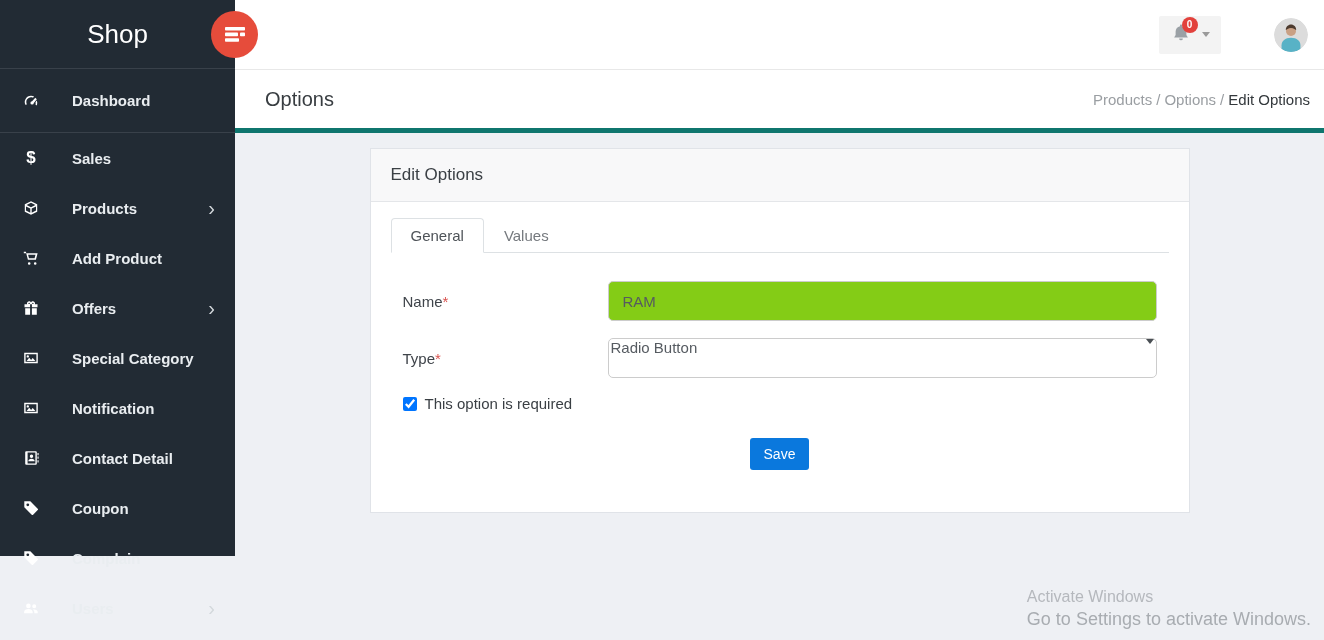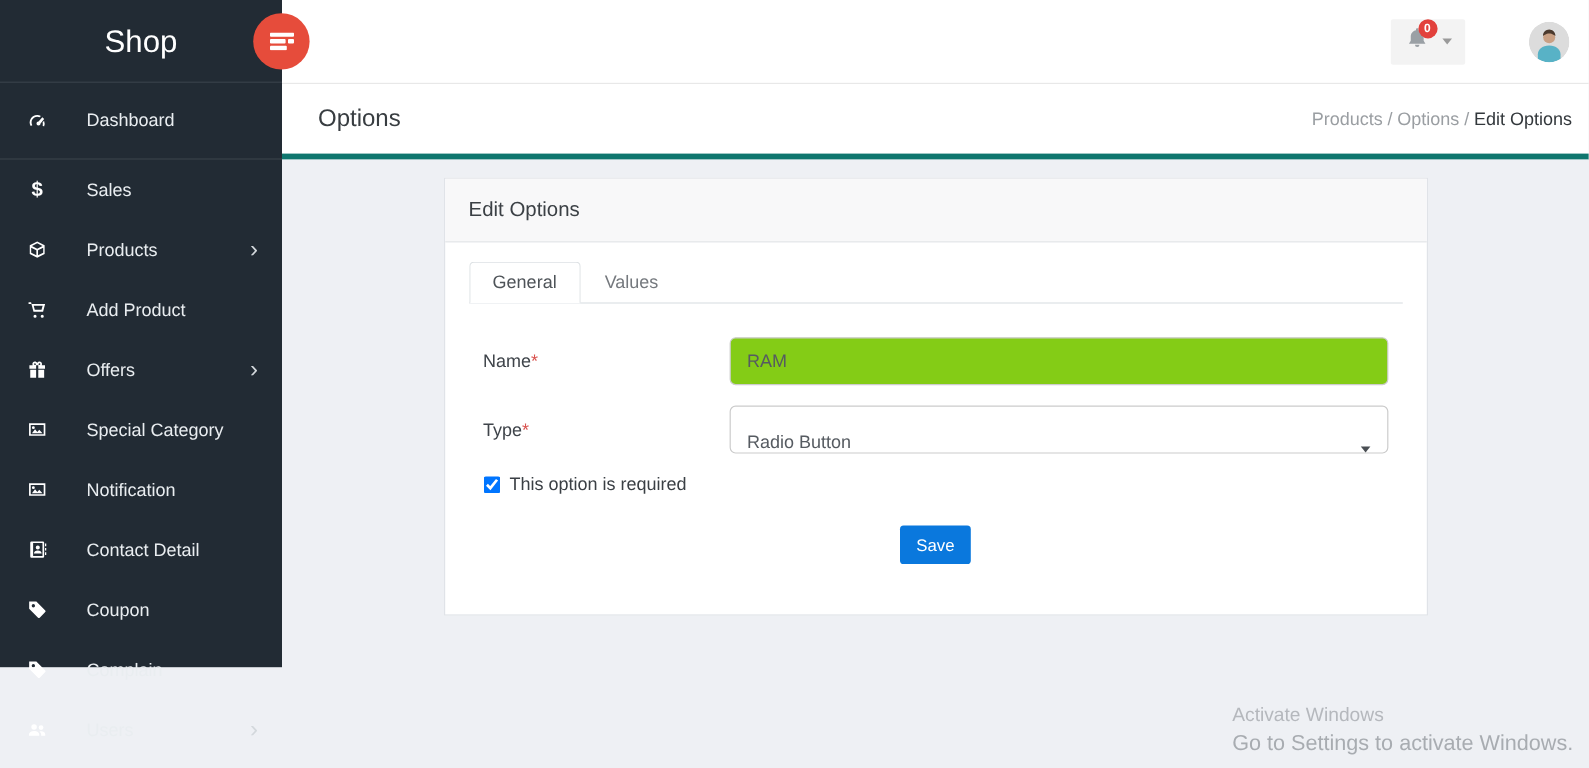--- a/index.html
+++ b/index.html
@@ -11,21 +11,21 @@
   .sidebar { width:235px; min-width:235px; height:556px; background:#222b34; }
   .sb-title { height:69px; display:flex; align-items:center; justify-content:center;
     color:#ffffff; font-size:26px; font-weight:400; border-bottom:1px solid #39414a; }
   .sb-item { height:50px; display:flex; align-items:center; padding:0 20px 0 22px;
     color:#e9edf0; font-size:15px; cursor:pointer; }
   .sb-item:first-child { height:64px; border-bottom:1px solid #39414a; }
   .sb-icon { width:18px; height:18px; margin-right:32px; display:inline-flex;
     align-items:center; justify-content:center; color:#ffffff; flex:none; }
   .sb-icon svg { width:16px; height:16px; display:block; }
   .sb-icon .dollar { font-size:17px; font-weight:bold; color:#fff; }
-  .sb-label { flex:1; }
+  .sb-label { flex:1;font-weight:bold; }
   .sb-chevron { color:#d3d8dc; font-size:20px; line-height:1; margin-left:auto; }
 
   
   .main { flex:1; display:flex; flex-direction:column; position:relative; }
 
   
   .topbar { height:70px; background:#ffffff; border-bottom:1px solid #e8e8e8;
     display:flex; align-items:center; justify-content:flex-end; }
   .toggle-btn { position:absolute; left:-24px; top:11px; width:47px; height:47px;
     border-radius:50%; background:#e64c3b; display:flex; align-items:center;
@@ -68,22 +68,22 @@
     border-radius:4px 4px 0 0; color:#4e5358; }
   .tab-content { padding:28px 12px 0; }
   .form-row { display:flex; align-items:center; margin-bottom:17px; }
   .form-label { width:205px; flex:none; font-size:15px; color:#3f444a; }
   .req { color:#d9534f; }
   .form-controls { flex:1; }
   .text-input { width:100%; height:40px; border:1px solid #ccc; border-radius:5px;
     padding:0 14px; font-size:15px; color:#565b61; background:#84cc16;
     font-family:"Liberation Sans", sans-serif; }
   .select-box { width:100%; height:40px; border:1px solid #ccc; border-radius:5px;
-    padding:0 14px; font-size:15px; color:#565b61; background:#fff; display:flex;
-    align-items:flex-end; justify-content:space-between; cursor:pointer; }
+    padding:0 2px; font-size:15px; color:#565b61; background:#fff; display:flex;
+    align-items:flex-start; justify-content:space-between; cursor:pointer; }
   .select-caret { width:0; height:0; border-left:4px solid transparent;
     border-right:4px solid transparent; border-top:5px solid #4a4f54; }
   .check-row { display:flex; align-items:center; }
   .check-row input { width:14px; height:14px; cursor:pointer; }
   .check-label { font-size:15px; color:#3a3f44; margin-left:8px; }
   .save-row { text-align:center; margin-top:26px; }
   .save-btn { background:#0a78dd; color:#ffffff; border:none; padding:8px 14px;
     font-size:14px; border-radius:3px; cursor:pointer;
     font-family:"Liberation Sans", sans-serif; }
 

